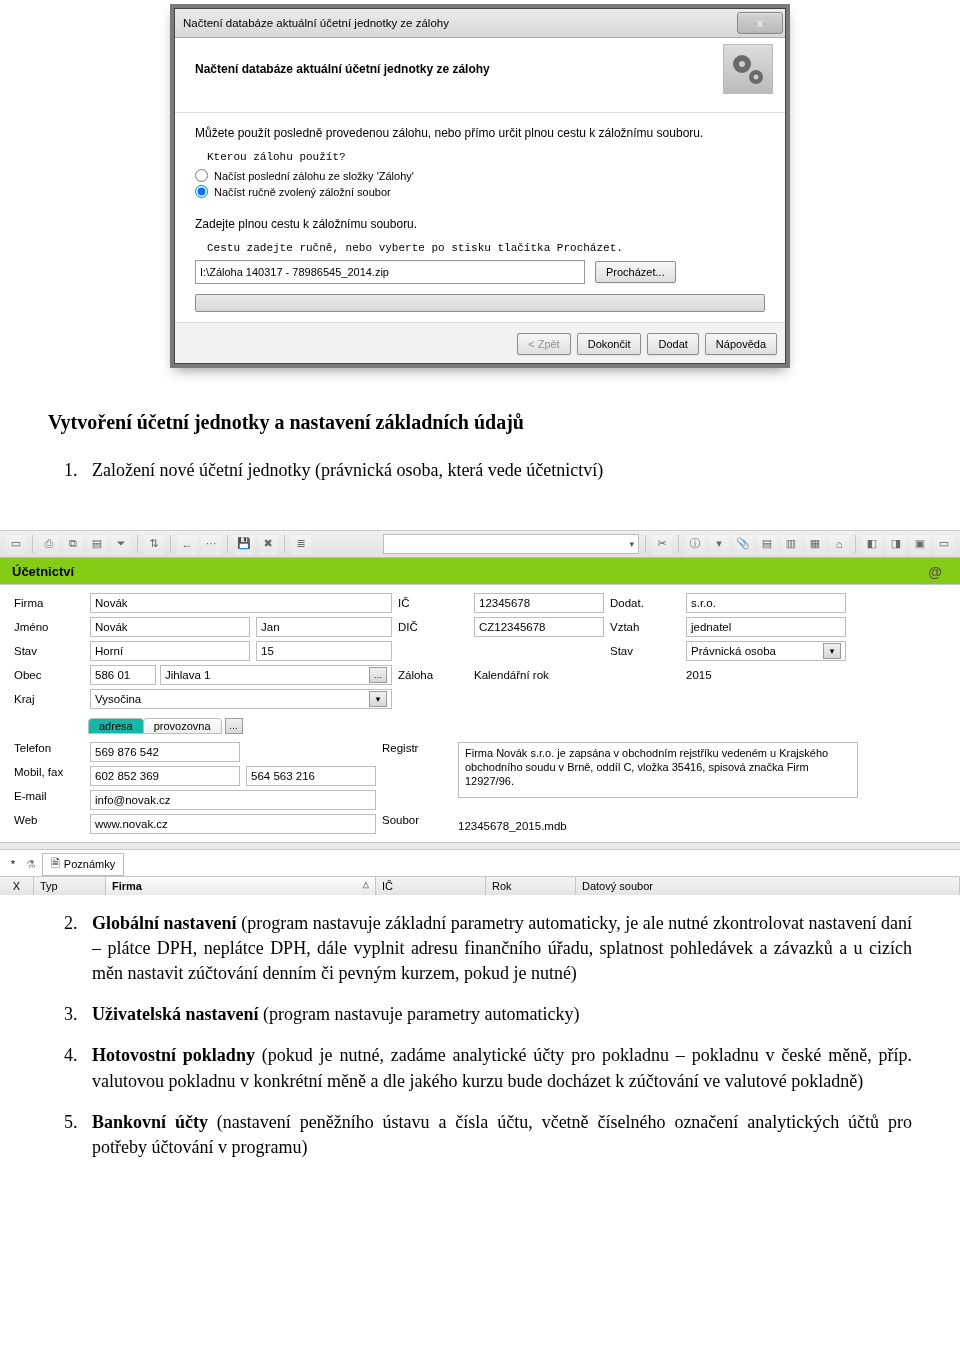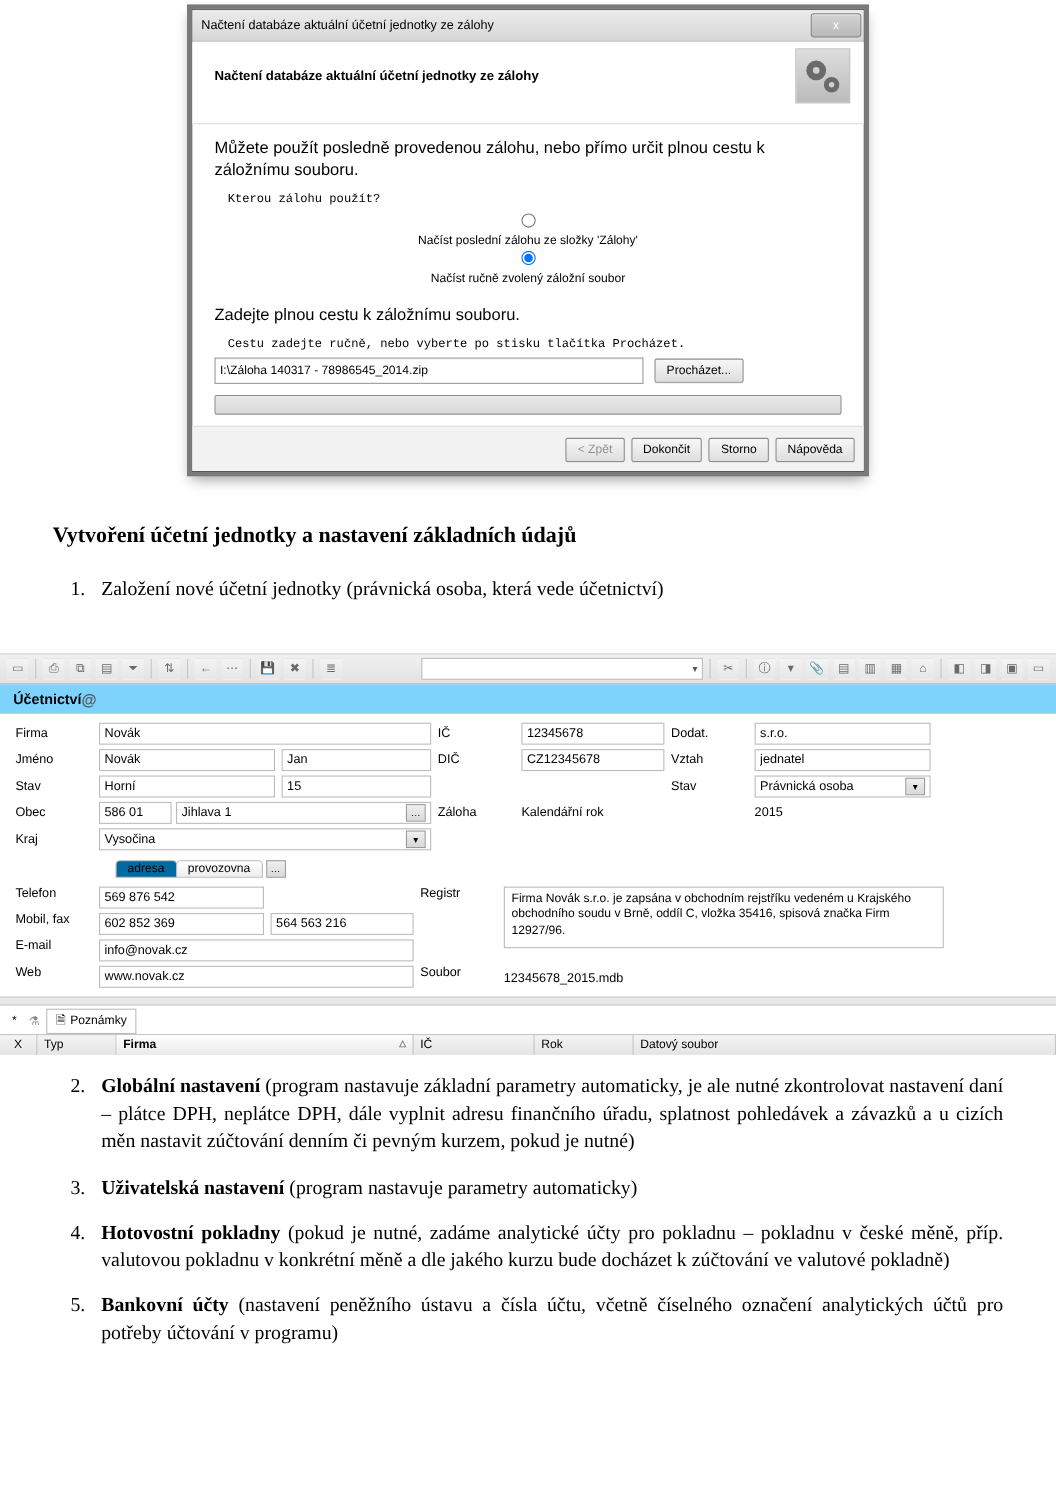--- a/index.html
+++ b/index.html
@@ -65,36 +65,35 @@
     width: 48px;
     height: 48px;
     border: 1px solid #bbb;
     background: linear-gradient(#ddd,#bbb);
     position: relative;
     overflow: hidden;
   }
   .gear-icon svg { position:absolute; top:2px; left:2px; }
 
   .dlg-text {
-    font-size: 15px;
+    font-size: 12px;
     margin: 4px 8px 10px 8px;
     line-height: 1.35;
   }
   .dlg-subq {
     font-size: 11px;
     margin: 0 8px 6px 20px;
     font-family: Liberation Mono, monospace;
   }
   .radiorow {
     display: flex;
     align-items: center;
     gap: 6px;
     margin: 3px 8px;
     font-size: 11px;
-    flex-direction: column;
   }
   .radiorow input { margin:0; }
 
   .path-input {
     width: 380px;
     height: 20px;
     border: 1px solid #9a9a9a;
     padding: 1px 4px;
     font-size: 11px;
     background: #fff;
@@ -188,22 +187,22 @@
     display:flex; align-items:center; justify-content:flex-end;
     padding-right:4px;
   }
   .tb-select .chev { font-size:9px; color:#555; }
 
   .section-title {
     font-size: 13px;
     font-weight: bold;
     padding: 6px 10px 4px 12px;
     border-bottom: 1px solid #c9c9c9;
-    background: #7dd3fc;
-    display:flex; justify-content:flex-start; align-items:center;
+    background: #84cc16;
+    display:flex; justify-content:space-between; align-items:center;
   }
   .section-title .at { font-size:14px; color:#555; padding-right:8px; }
 
   .formgrid {
     display: grid;
     grid-template-columns: 70px 160px 80px 50px 70px 130px 70px 160px;
     column-gap: 6px;
     row-gap: 4px;
     align-items: center;
     padding: 8px 14px 6px 14px;
@@ -230,21 +229,21 @@
     display:flex; gap:0; padding: 3px 14px 8px 88px; font-size:11px;
   }
   .tabs-mini .tab {
     border:1px solid #bcbcbc;
     border-top-left-radius:4px;
     border-top-right-radius:4px;
     padding:1px 10px;
     background:linear-gradient(#fff,#eee);
     margin-right:-1px;
   }
-  .tabs-mini .tab.active { background:#0369a1; position:relative; z-index:1;margin-left:17px; }
+  .tabs-mini .tab.active { background:#14b8a6; position:relative; z-index:1; }
 
   .lowergrid {
     display:grid;
     grid-template-columns: 70px 150px 130px 70px 400px;
     column-gap:6px;
     row-gap:4px;
     padding: 0 14px 8px 14px;
     font-size:11.5px;
     align-items:start;
   }
@@ -330,21 +329,21 @@
     <div style="display:flex; gap:10px; align-items:center; margin:3px 8px;">
       <input class="path-input" value="I:\Záloha 140317 - 78986545_2014.zip" style="">
       <button class="browse-btn">Procházet...</button>
     </div>
 
     <div class="progress"></div>
 
     <div class="wizard-btnrow">
       <button class="wizard-btn" disabled="">&lt; Zpět</button>
       <button class="wizard-btn">Dokončit</button>
-      <button class="wizard-btn">Storno</button>
+      <button class="wizard-btn">Dodat</button>
       <button class="wizard-btn">Nápověda</button>
     </div>
   </div>
 </div>
 
 <div class="doc">
   <h2>Vytvoření účetní jednotky a nastavení základních údajů</h2>
   <ol class="numlist">
     <li>Založení nové účetní jednotky (právnická osoba, která vede účetnictví)</li>
   </ol>

